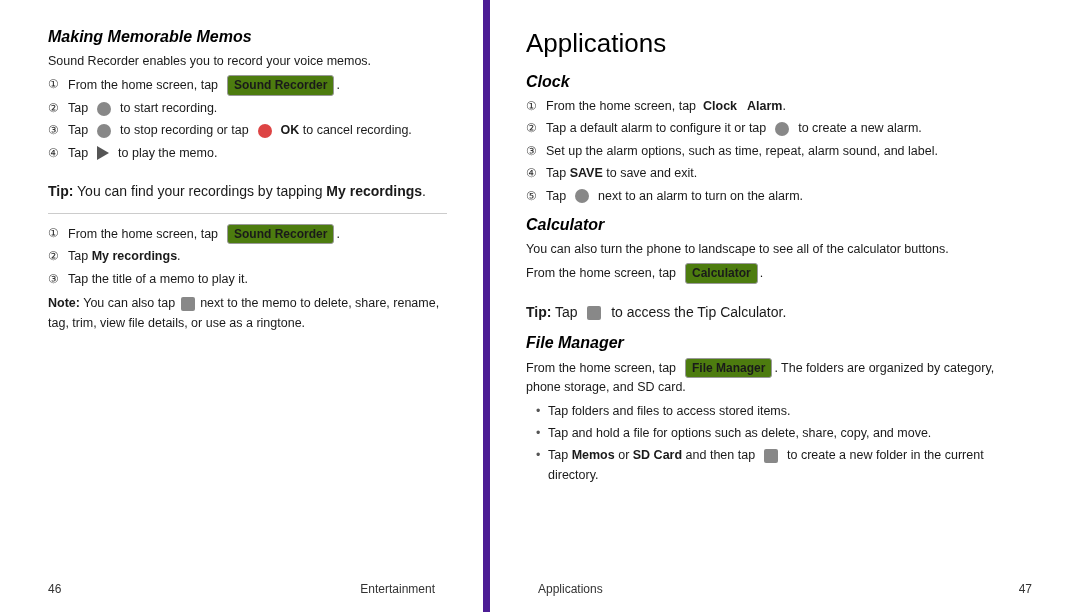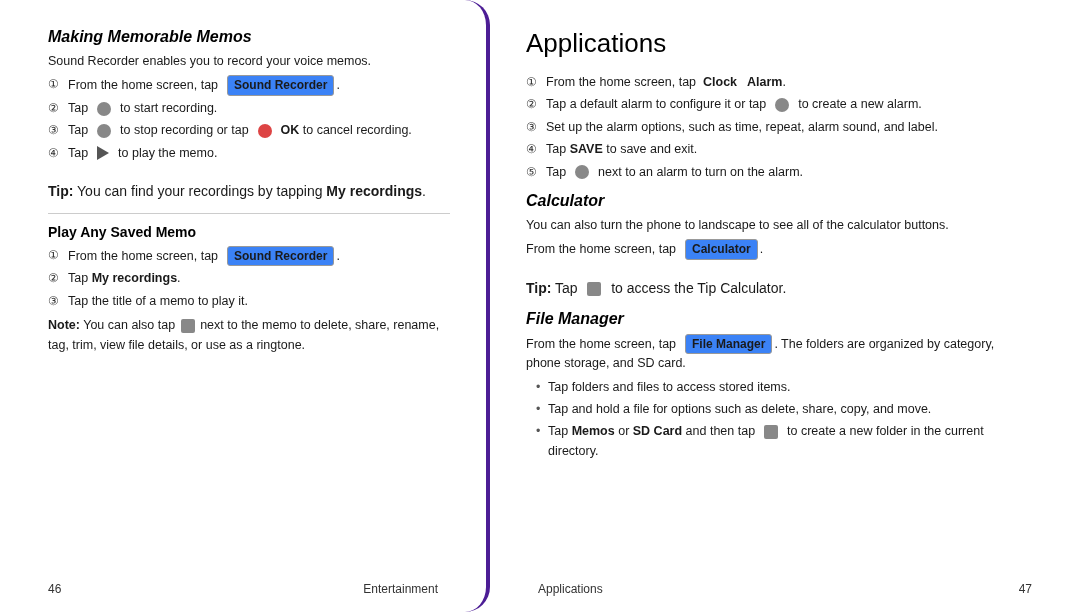--- a/index.html
+++ b/index.html
@@ -15,23 +15,22 @@
       font-family: 'Arial', sans-serif;
       font-size: 13px;
       color: #1a1a1a;
       display: flex;
       overflow: hidden;
     }
 
     .page-left {
       width: 490px;
       padding: 28px 36px 28px 48px;
-      border-right: 4px solid #4c1d95;
+      border-right: 7px solid #4c1d95;
       position: relative;
-      border-radius: 25px;
     }
 
     .page-right {
       width: 590px;
       padding: 28px 64px 28px 36px;
       position: relative;
     }
 
     .section-title-italic {
       font-style: italic;
@@ -178,21 +177,21 @@
     }
 
     .inline-app-name {
       display: inline-block;
       border: 1px solid #999;
       padding: 0px 6px;
       border-radius: 3px;
       font-weight: bold;
       font-size: 12px;
       vertical-align: baseline;
-      background: #3b82f6;
+      background: #4d7c0f;
       margin: 0 2px;
     }
 
     .sub-divider {
       border: none;
       border-top: 1px solid #ccc;
       margin: 10px 0;
     }
 
   </style>
@@ -223,21 +222,20 @@
         <span class="step-text">Tap &nbsp;<span class="icon-play"></span>&nbsp; to play the memo.</span>
       </div>
     </div>
 
     <p class="tip-line"><span class="bold">Tip:</span> You can find your recordings by tapping <span class="bold">My recordings</span>.</p>
   </div>
 
   <hr class="sub-divider">
 
   <div class="section-block">
-    <div class="section-title-normal">Play Any Saved Memo</div>
 
     <div class="step-list">
       <div class="step-item">
         <span class="step-num">①</span>
         <span class="step-text">From the home screen, tap &nbsp;<span class="inline-app-name">Sound Recorder</span>.</span>
       </div>
       <div class="step-item">
         <span class="step-num">②</span>
         <span class="step-text">Tap <span class="bold">My recordings</span>.</span>
       </div>
@@ -254,20 +252,21 @@
     <span>46</span>
     <span>Entertainment</span>
   </div>
 </div>
 
 <div class="page-right">
 
   <h1 class="page-main-title">Applications</h1>
 
   <div class="section-block">
+    <div class="section-title-italic">Clock</div>
     <div class="step-list">
       <div class="step-item">
         <span class="step-num">①</span>
         <span class="step-text">From the home screen, tap &nbsp;<span class="bold">Clock &nbsp; Alarm</span>.</span>
       </div>
       <div class="step-item">
         <span class="step-num">②</span>
         <span class="step-text">Tap a default alarm to configure it or tap &nbsp;<span class="icon-placeholder"></span>&nbsp; to create a new alarm.</span>
       </div>
       <div class="step-item">

